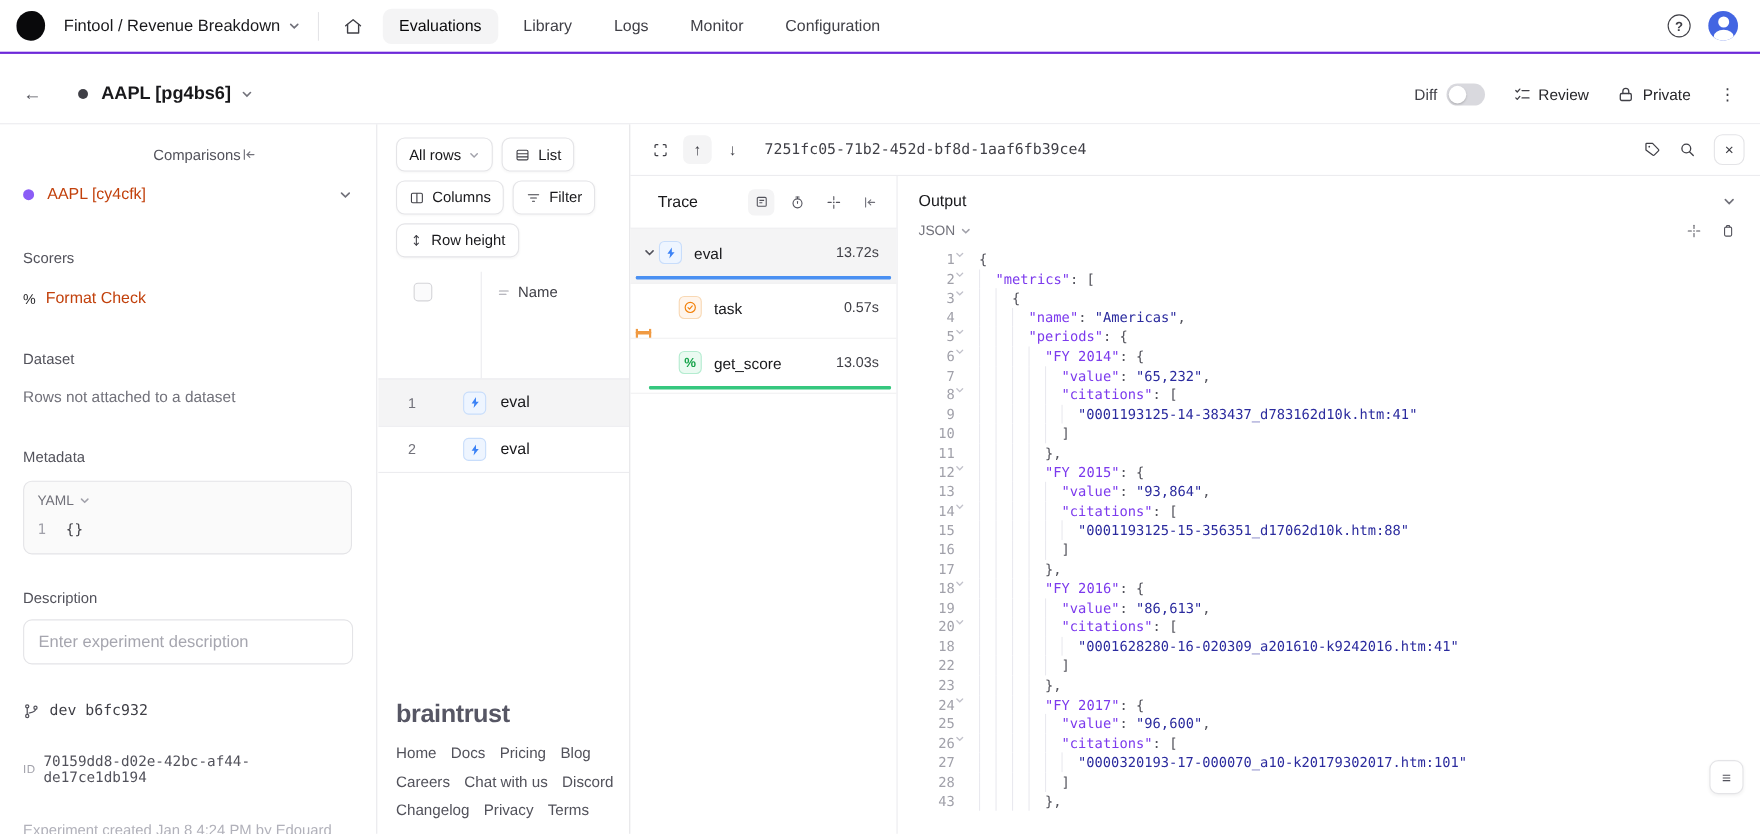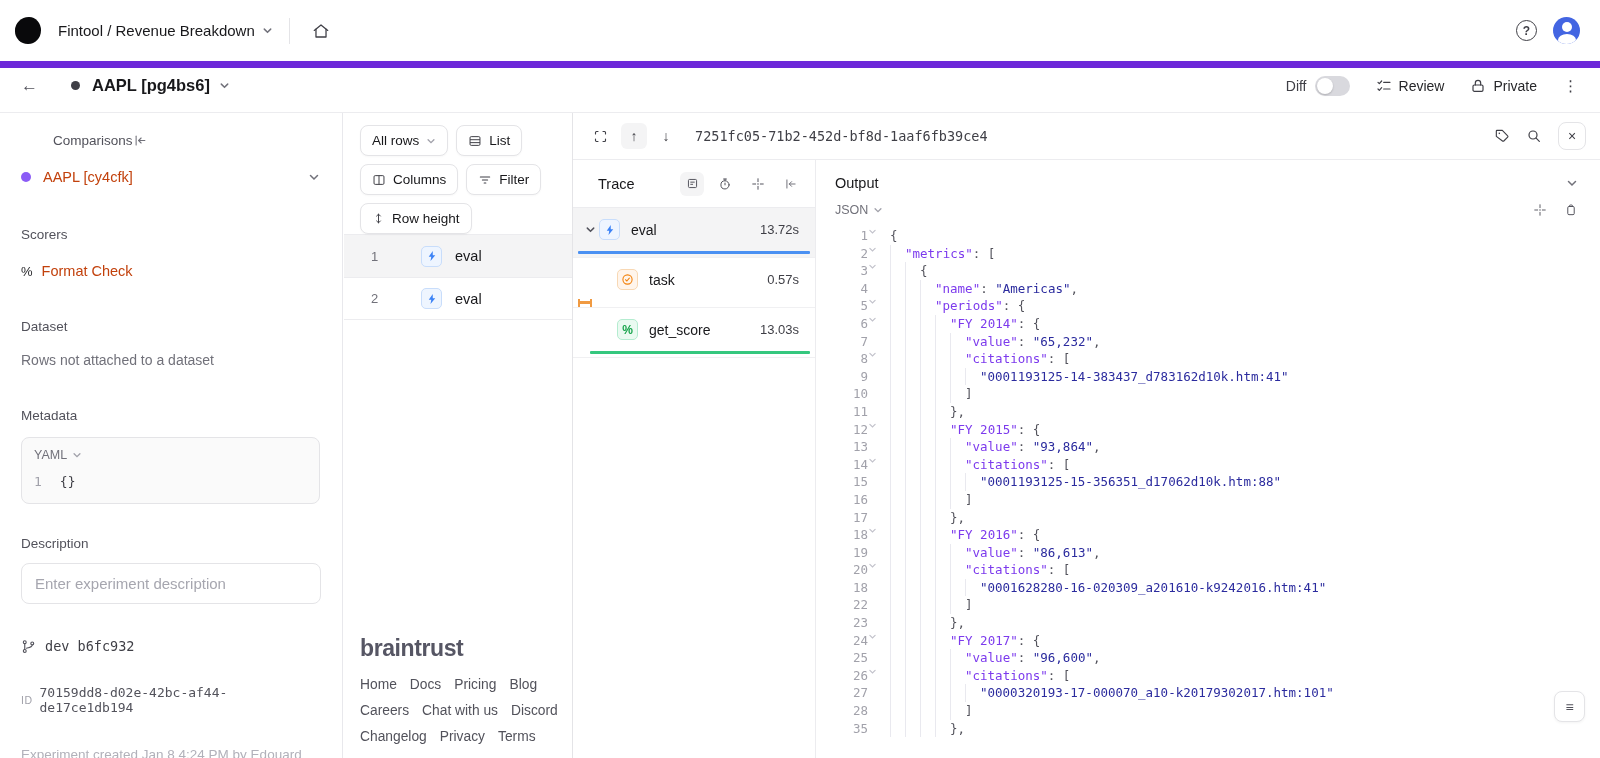--- a/index.html
+++ b/index.html
@@ -1,22 +1,22 @@
 <!DOCTYPE html>
 <html><head>
 <meta charset="utf-8">
 <style>
   * { margin:0; padding:0; box-sizing:border-box; }
   html,body { width:1600px; height:758px; overflow:hidden; background:#fff;
     font-family:"Liberation Sans", sans-serif; color:#18181b; }
   svg { display:block; }
 
   
-  .topnav { position:absolute; left:0; top:0; width:1600px; height:68px;
-    border-bottom:7px solid #6d28d9; display:flex; align-items:center; }
+  .topnav { position:absolute; left:0; top:0; width:1600px; height:49px;
+    border-bottom:2px solid #6d28d9; display:flex; align-items:center; }
   .logo-blob { width:26px; height:27px; background:#09090b; border-radius:54% 46% 50% 50%/50% 50% 52% 48%; margin-left:15px; }
   .breadcrumb { display:flex; align-items:center; gap:7px; margin-left:17px;
     font-size:15px; font-weight:500; color:#18181b; cursor:pointer; }
   .nav-divider { width:1px; height:26px; background:#e4e4e7; margin:0 14px 0 16px; }
   .iconbtn { display:flex; align-items:center; justify-content:center; color:#3f3f46; cursor:pointer; }
   .home-btn { width:34px; height:34px; border-radius:8px; }
   .nav-tabs { display:flex; align-items:center; gap:8px; margin-left:10px; }
   .tab { padding:8px 15px; font-size:14.5px; color:#3f3f46; border-radius:8px; cursor:pointer; white-space:nowrap; }
   .tab.active { background:#f4f4f5; color:#09090b; }
   .nav-right { margin-left:auto; display:flex; align-items:center; gap:16px; padding-right:20px; }
@@ -146,20 +146,27 @@
         <path d="M2.5 4.5 6 8l3.5-3.5"></path>
       </svg>
   </div>
   <div class="nav-divider"></div>
   <div class="iconbtn home-btn">
     <svg width="18" height="18" viewBox="0 0 24 24" fill="none" stroke="currentColor" stroke-width="1.7" stroke-linecap="round" stroke-linejoin="round">
         <path d="M3 11.2 12 4l9 7.2"></path>
         <path d="M5.3 9.5V20h13.4V9.5"></path>
       </svg>
   </div>
+  <div class="nav-tabs">
+      <div class="tab active">Evaluations</div>
+      <div class="tab">Library</div>
+      <div class="tab">Logs</div>
+      <div class="tab">Monitor</div>
+      <div class="tab">Configuration</div>
+    </div>
   <div class="nav-right">
     <div class="help-circle">
         <span>?</span>
       </div>
     <div class="avatar">
         <div class="head"></div>
         <div class="body"></div>
       </div>
   </div>
 </div>
@@ -194,21 +201,21 @@
           <rect x="4.5" y="10.5" width="15" height="9.5" rx="2"></rect>
           <path d="M8 10.5V7.5a4 4 0 0 1 8 0v3"></path>
         </svg>
       <span>Private</span>
     </div>
     <span class="kebab">⋮</span>
   </div>
 </div>
 
 <div class="sidebar">
-  <div class="sb-row" style="justify-content:flex-start;margin-left:32px;">
+  <div class="sb-row" style="justify-content:center;margin-left:32px;">
     <span class="sb-heading">Comparisons</span>
     <svg width="15" height="15" viewBox="0 0 24 24" fill="none" stroke="#71717a" stroke-width="1.7" stroke-linecap="round" stroke-linejoin="round">
         <line x1="5" y1="5" x2="5" y2="19"></line>
         <line x1="19" y1="12" x2="9" y2="12"></line>
         <path d="M13 8l-4 4 4 4"></path>
       </svg>
   </div>
   <div class="sb-row" style="margin-top:21px; justify-content:space-between;">
     <span class="sb-row" style="gap:12px;">
       <span class="purple-dot"></span>
@@ -288,20 +295,31 @@
         </svg>
       <span>Filter</span>
     </div>
     <div class="btn">
       <svg class="bic" width="13" height="13" viewBox="0 0 24 24" fill="none" stroke="currentColor" stroke-width="1.8" stroke-linecap="round" stroke-linejoin="round">
           <line x1="12" y1="4" x2="12" y2="20"></line>
           <path d="M8.5 7.5 12 4l3.5 3.5"></path>
           <path d="M8.5 16.5 12 20l3.5-3.5"></path>
         </svg>
       <span>Row height</span>
+    </div>
+  </div>
+  <div class="grid-head">
+    <div class="cb"></div>
+    <div class="colsep"></div>
+    <div class="name-h">
+      <svg class="grip" width="12" height="12" viewBox="0 0 24 24" fill="none" stroke="currentColor" stroke-width="2" stroke-linecap="round">
+          <line x1="4" y1="9" x2="20" y2="9"></line>
+          <line x1="4" y1="15" x2="16" y2="15"></line>
+        </svg>
+      <span>Name</span>
     </div>
   </div>
   <div>
       <div class="grow sel">
         <span class="gidx">1</span>
         <span class="chip blue">
           <svg width="12" height="12" viewBox="0 0 24 24" fill="currentColor">
             <path d="M13.5 2 5.5 13.5h5L9 22l9.5-11.5h-5z"></path>
           </svg>
         </span>
@@ -663,21 +681,21 @@
             <span class="ln">27</span>
             <span class="fold"></span>
             <span class="lc"><span class="g"></span><span class="g"></span><span class="g"></span><span class="g"></span><span class="g"></span><span class="g"></span><span class="tok-str">"0000320193-17-000070_a10-k20179302017.htm:101"</span></span>
           </div>
           <div class="cl">
             <span class="ln">28</span>
             <span class="fold"></span>
             <span class="lc"><span class="g"></span><span class="g"></span><span class="g"></span><span class="g"></span><span class="g"></span>]</span>
           </div>
           <div class="cl">
-            <span class="ln">35</span>
+            <span class="ln">43</span>
             <span class="fold"></span>
             <span class="lc"><span class="g"></span><span class="g"></span><span class="g"></span><span class="g"></span>},</span>
           </div>
         </div>
     </div>
     <div class="float-menu">
         <span>≡</span>
       </div>
   </div>
 </div>

